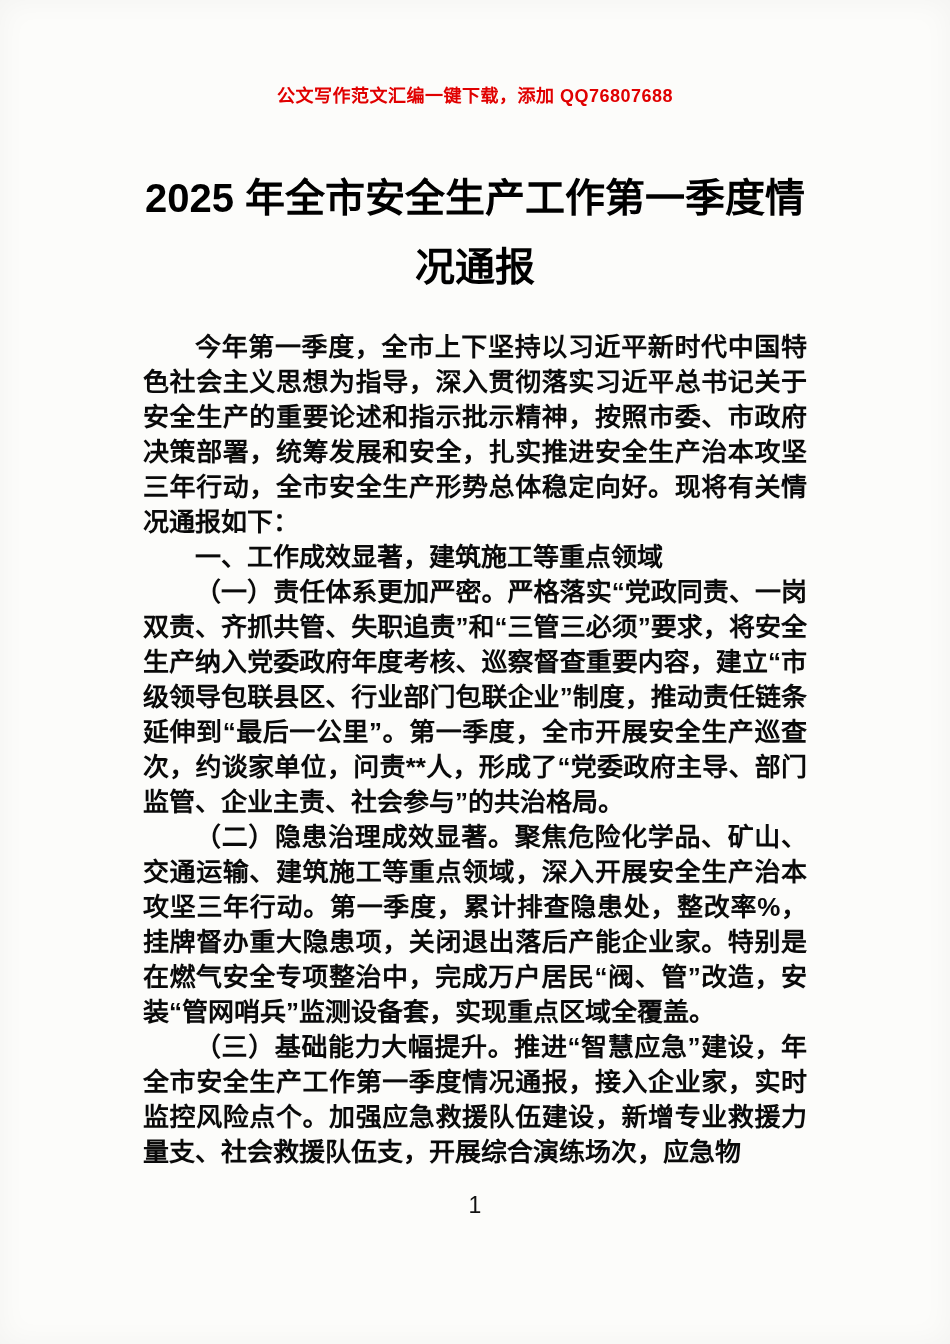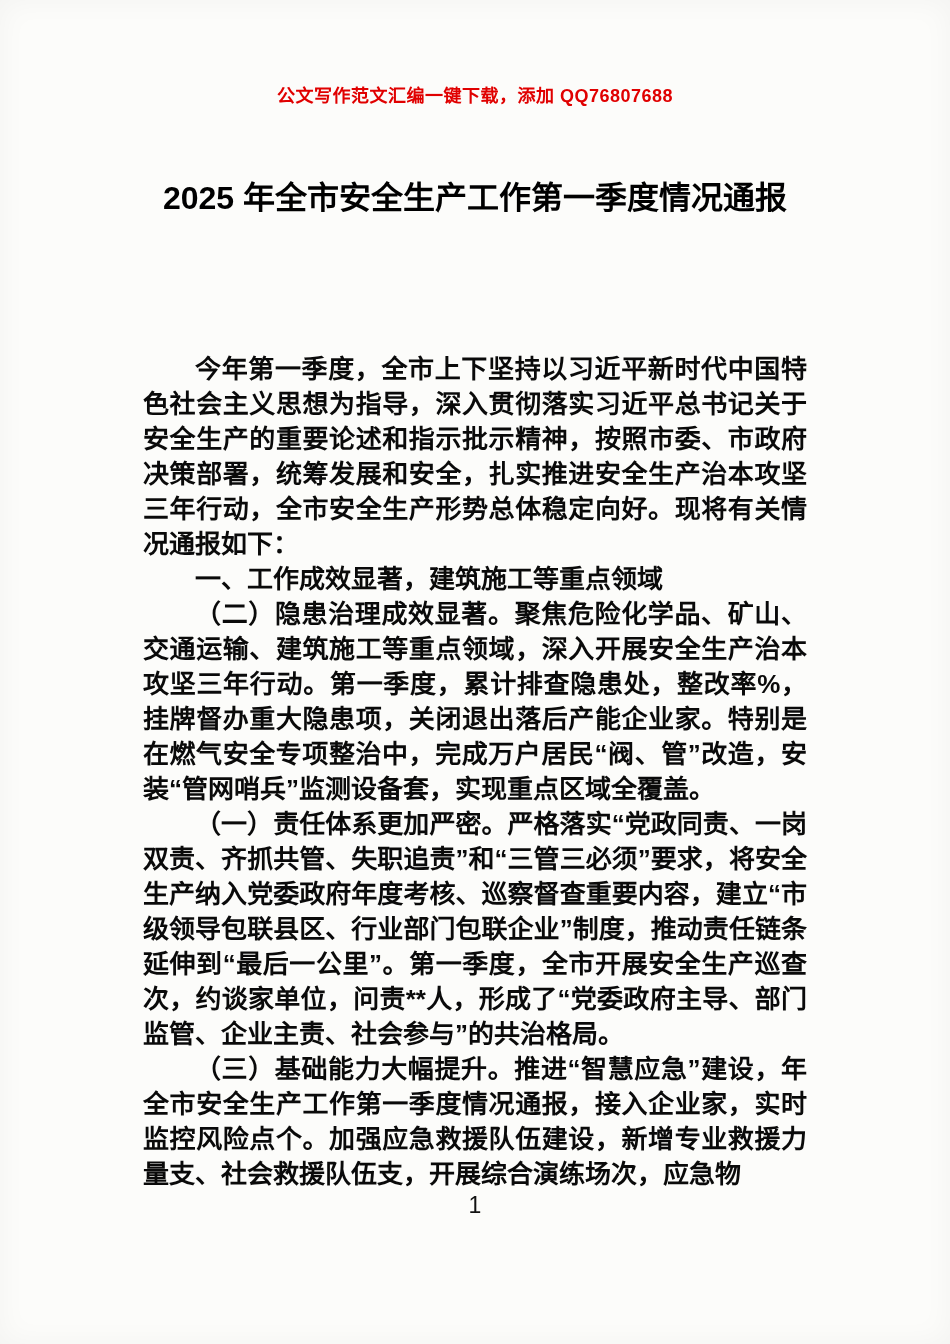--- a/index.html
+++ b/index.html
@@ -33,28 +33,28 @@
     letter-spacing: 0.5px;
   }
   .title {
     position: absolute;
     top: 164px;
     left: 50%;
     transform: translateX(-50%);
     width: 690px;
     margin: 0;
     text-align: center;
-    font-size: 32px;
+    font-size: 40px;
     font-weight: 700;
     line-height: 69px;
     color: #000;
   }
   .body-text {
     position: absolute;
-    top: 352px;
+    top: 330px;
     left: 143px;
     width: 664px;
     font-size: 26px;
     font-weight: 600;
     line-height: 35px;
     text-align: justify;
     color: #0a0a0a;
   }
   .body-text p {
     margin: 0;
@@ -76,19 +76,19 @@
 <body>
 
 <div class="page">
   <div class="notice">公文写作范文汇编一键下载，添加 QQ76807688</div>
 
   <h1 class="title">2025 年全市安全生产工作第一季度情况通报</h1>
 
   <div class="body-text">
     <p>今年第一季度，全市上下坚持以习近平新时代中国特色社会主义思想为指导，深入贯彻落实习近平总书记关于安全生产的重要论述和指示批示精神，按照市委、市政府决策部署，统筹发展和安全，扎实推进安全生产治本攻坚三年行动，全市安全生产形势总体稳定向好。现将有关情况通报如下：</p>
     <p>一、工作成效显著，建筑施工等重点领域</p>
+    <p>（一）责任体系更加严密。严格落实“党政同责、一岗双责、齐抓共管、失职追责”和“三管三必须”要求，将安全生产纳入党委政府年度考核、巡察督查重要内容，建立“市级领导包联县区、行业部门包联企业”制度，推动责任链条延伸到“最后一公里”。第一季度，全市开展安全生产巡查次，约谈家单位，问责**人，形成了“党委政府主导、部门监管、企业主责、社会参与”的共治格局。</p>
     <p>（二）隐患治理成效显著。聚焦危险化学品、矿山、交通运输、建筑施工等重点领域，深入开展安全生产治本攻坚三年行动。第一季度，累计排查隐患处，整改率%，挂牌督办重大隐患项，关闭退出落后产能企业家。特别是在燃气安全专项整治中，完成万户居民“阀、管”改造，安装“管网哨兵”监测设备套，实现重点区域全覆盖。</p>
-    <p>（一）责任体系更加严密。严格落实“党政同责、一岗双责、齐抓共管、失职追责”和“三管三必须”要求，将安全生产纳入党委政府年度考核、巡察督查重要内容，建立“市级领导包联县区、行业部门包联企业”制度，推动责任链条延伸到“最后一公里”。第一季度，全市开展安全生产巡查次，约谈家单位，问责**人，形成了“党委政府主导、部门监管、企业主责、社会参与”的共治格局。</p>
     <p>（三）基础能力大幅提升。推进“智慧应急”建设，年全市安全生产工作第一季度情况通报，接入企业家，实时监控风险点个。加强应急救援队伍建设，新增专业救援力量支、社会救援队伍支，开展综合演练场次，应急物</p>
   </div>
 
   <div class="page-number">1</div>
 </div>
 
 </body></html>

